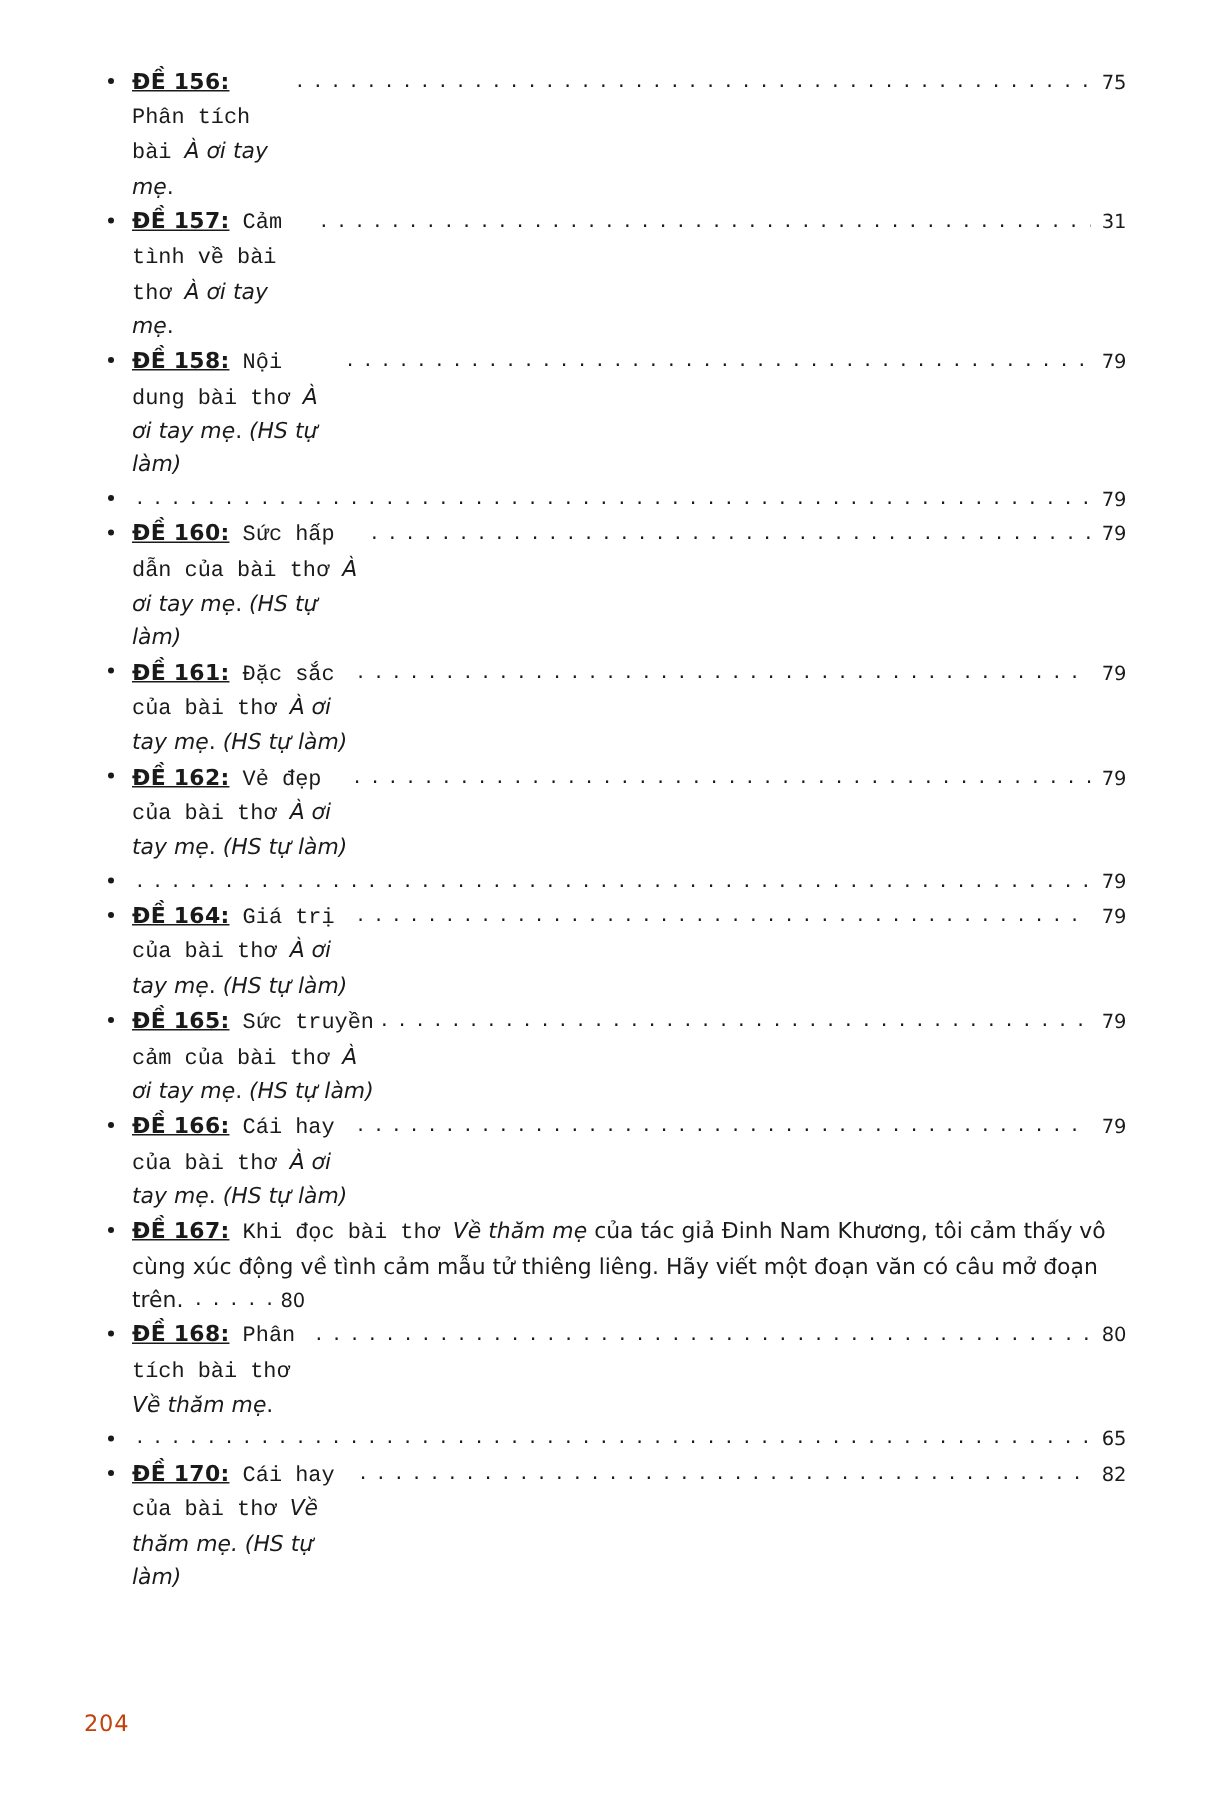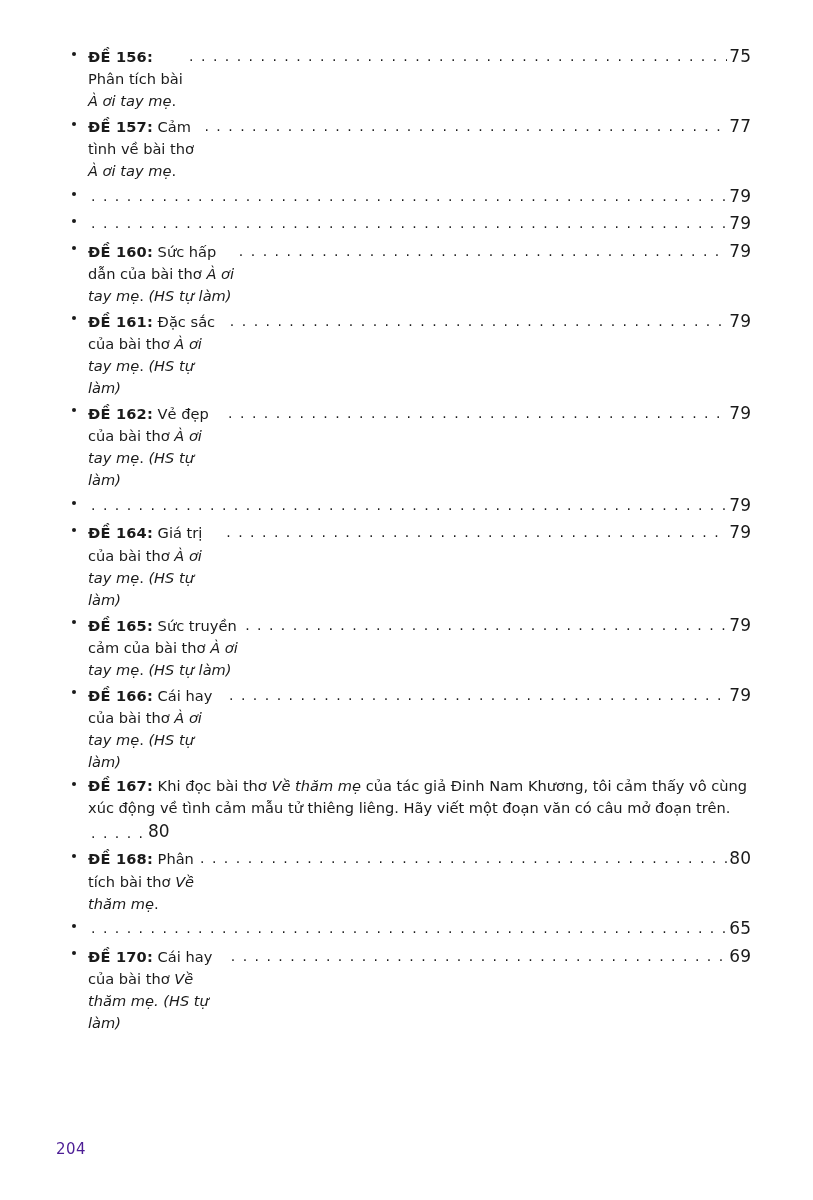--- a/index.html
+++ b/index.html
@@ -40,23 +40,25 @@
     left: 10px;
     top: 0.52em;
     width: 4px;
     height: 4px;
     border-radius: 50%;
     background: #1a1a1a;
   }
   .label {
     font-weight: bold;
     letter-spacing: 0.2px;
+    text-decoration: underline;
   }
   .title-text {
     font-weight: normal;
+    font-family: Liberation Mono, monospace;
   }
   em {
     font-style: italic;
   }
   .note {
     font-style: italic;
   }
   
   .leader-row {
     display: flex;
@@ -75,32 +77,32 @@
     letter-spacing: 1.5px;
     color: #1a1a1a;
     font-size: 14px;
     position: relative;
     top: -1px;
   }
   .pageno {
     flex: 0 0 auto;
     text-align: right;
     min-width: 22px;
-    font-size: 17px;
+    font-size: 13px;
   }
   
   .wrap-entry {
     display: block;
   }
   .footer-page {
     position: absolute;
     left: 56px;
     bottom: 42px;
     font-size: 15px;
-    color: #4c1d95;
+    color: #c2410c;
     letter-spacing: 0.5px;
   }
 </style>
 </head>
 <body>
 
 <div class="page">
   <ul class="toc-list" id="toc-list">
       <li class="toc-item">
         <span class="bullet"></span>
@@ -108,26 +110,27 @@
           <span class="leader-text"><span class="label">ĐỀ 156:</span><span class="title-text"> Phân tích bài </span><em>À ơi tay mẹ</em><span>.</span></span>
           <span class="dots">. . . . . . . . . . . . . . . . . . . . . . . . . . . . . . . . . . . . . . . . . . . . . . . . . . . . . . . . . . . . . . . . . . . . . . . . . . . . . . . . . . . . . . . . . . . . . . . . . . . . . . . . . . . . . . . . . . . . . . . </span>
           <span class="pageno">75</span>
         </span>
       </li>
       <li class="toc-item">
         <span class="bullet"></span>
         <span class="leader-row">
           <span class="leader-text"><span class="label">ĐỀ 157:</span><span class="title-text"> Cảm tình về bài thơ </span><em>À ơi tay mẹ</em><span>.</span></span>
           <span class="dots">. . . . . . . . . . . . . . . . . . . . . . . . . . . . . . . . . . . . . . . . . . . . . . . . . . . . . . . . . . . . . . . . . . . . . . . . . . . . . . . . . . . . . . . . . . . . . . . . . . . . . . . . . . . . . . . . . . . . . . . </span>
-          <span class="pageno">77</span>
-        </span>
-      </li>
-      <li class="toc-item">
-        <span class="bullet"></span>
-        <span class="leader-row">
+          <span class="pageno">31</span>
+        </span>
+      </li>
+      <li class="toc-item">
+        <span class="bullet"></span>
+        <span class="leader-row">
+          <span class="leader-text"><span class="label">ĐỀ 158:</span><span class="title-text"> Nội dung bài thơ </span><em>À ơi tay mẹ</em><span>.</span><span class="note"> (HS tự làm)</span></span>
           <span class="dots">. . . . . . . . . . . . . . . . . . . . . . . . . . . . . . . . . . . . . . . . . . . . . . . . . . . . . . . . . . . . . . . . . . . . . . . . . . . . . . . . . . . . . . . . . . . . . . . . . . . . . . . . . . . . . . . . . . . . . . . </span>
           <span class="pageno">79</span>
         </span>
       </li>
       <li class="toc-item">
         <span class="bullet"></span>
         <span class="leader-row">
           <span class="dots">. . . . . . . . . . . . . . . . . . . . . . . . . . . . . . . . . . . . . . . . . . . . . . . . . . . . . . . . . . . . . . . . . . . . . . . . . . . . . . . . . . . . . . . . . . . . . . . . . . . . . . . . . . . . . . . . . . . . . . . </span>
           <span class="pageno">79</span>
         </span>
@@ -204,18 +207,18 @@
         <span class="leader-row">
           <span class="dots">. . . . . . . . . . . . . . . . . . . . . . . . . . . . . . . . . . . . . . . . . . . . . . . . . . . . . . . . . . . . . . . . . . . . . . . . . . . . . . . . . . . . . . . . . . . . . . . . . . . . . . . . . . . . . . . . . . . . . . . </span>
           <span class="pageno">65</span>
         </span>
       </li>
       <li class="toc-item">
         <span class="bullet"></span>
         <span class="leader-row">
           <span class="leader-text"><span class="label">ĐỀ 170:</span><span class="title-text"> Cái hay của bài thơ </span><em>Về thăm mẹ.</em><span></span><span class="note"> (HS tự làm)</span></span>
           <span class="dots">. . . . . . . . . . . . . . . . . . . . . . . . . . . . . . . . . . . . . . . . . . . . . . . . . . . . . . . . . . . . . . . . . . . . . . . . . . . . . . . . . . . . . . . . . . . . . . . . . . . . . . . . . . . . . . . . . . . . . . . </span>
-          <span class="pageno">69</span>
+          <span class="pageno">82</span>
         </span>
       </li>
     </ul>
   <div class="footer-page">204</div>
 </div>
 
 </body></html>

